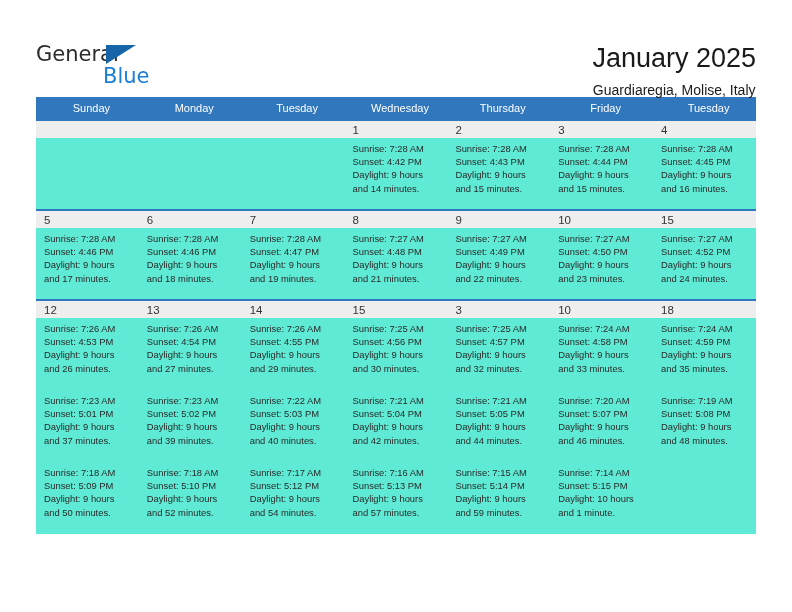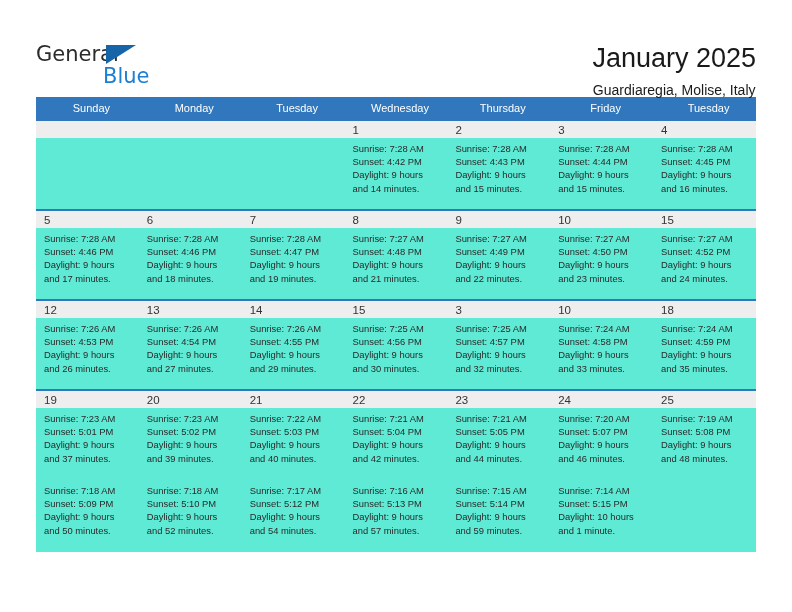--- a/index.html
+++ b/index.html
@@ -325,29 +325,20 @@
 and 33 minutes.</div>
           </td>
         <td>
             <div class="info">Sunrise: 7:24 AM
 Sunset: 4:59 PM
 Daylight: 9 hours
 and 35 minutes.</div>
           </td>
       </tr>
 
-      <tr class="num-row">
-        <td>19</td>
-        <td>20</td>
-        <td>21</td>
-        <td>22</td>
-        <td>23</td>
-        <td>24</td>
-        <td>25</td>
-      </tr>
       <tr class="info-row">
         <td>
             <div class="info">Sunrise: 7:23 AM
 Sunset: 5:01 PM
 Daylight: 9 hours
 and 37 minutes.</div>
           </td>
         <td>
             <div class="info">Sunrise: 7:23 AM
 Sunset: 5:02 PM

